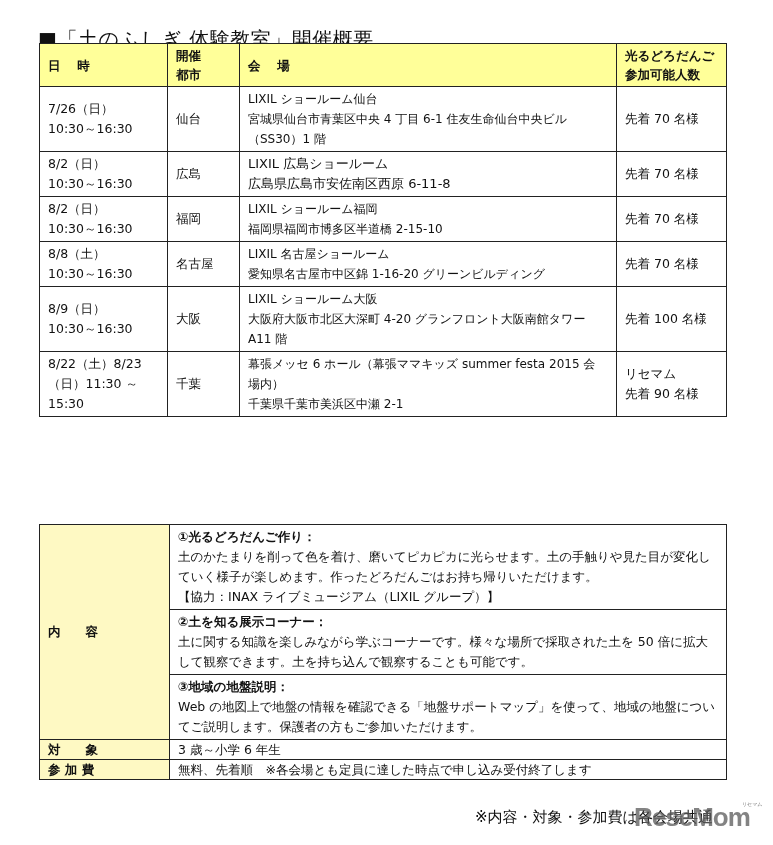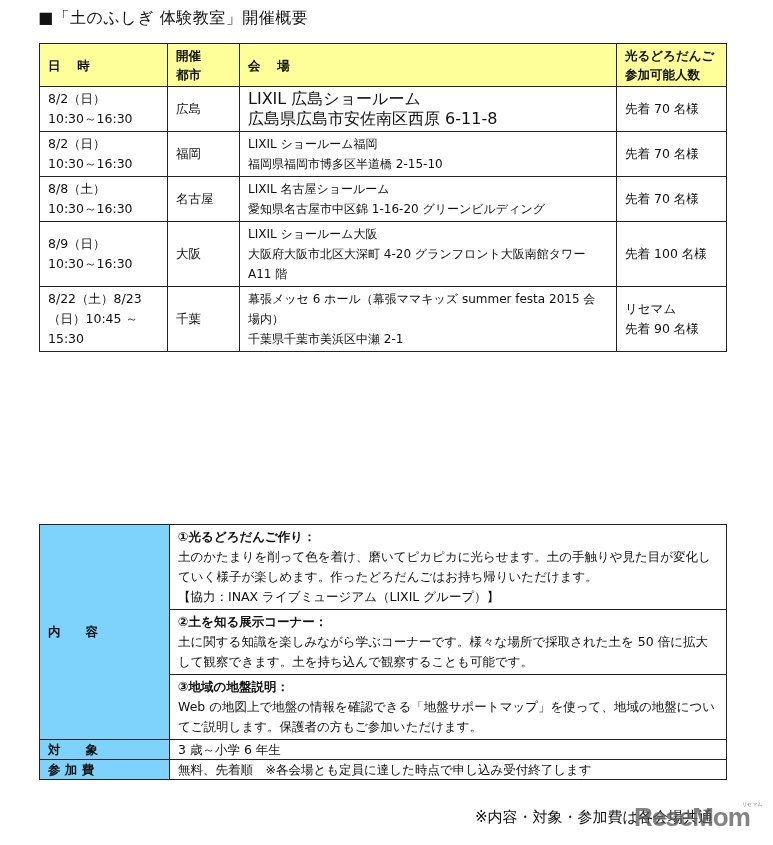--- a/index.html
+++ b/index.html
@@ -1,28 +1,28 @@
 <!DOCTYPE html>
 <html><head>
 <meta charset="utf-8">
 <style>
   html, body { margin:0; padding:0; background:#ffffff; }
   body { width:773px; height:845px; position:relative; overflow:hidden;
          font-family:"DejaVu Sans","Liberation Sans",sans-serif; color:#111; }
-  .title { position:absolute; left:38px; top:8px; font-size:16px; letter-spacing:0.5px; white-space:nowrap;text-align:center; }
+  .title { position:absolute; left:38px; top:26px; font-size:20px; letter-spacing:0.5px; white-space:nowrap;text-align:center; }
   table { border-collapse:collapse; position:absolute; left:39px; table-layout:fixed; }
   td { border:1px solid #222; font-size:12.5px; line-height:20px; vertical-align:middle; padding:2px 8px; }
   .hdr td { background:#ffff99; font-weight:bold; }
   #schedule { top:43px; width:687px;border-radius:21px; }
   #schedule col.c1 { width:128px; } #schedule col.c2 { width:72px; }
   #schedule col.c3 { width:377px; } #schedule col.c4 { width:110px; }
   #schedule .hdr td { line-height:19px; }
   #details { top:524px; width:687px; }
   #details col.c1 { width:130px; } #details col.c2 { width:557px; }
-  .lab { background:#7dd3fc; font-weight:bold; }
+  .lab { background:#fef9c3; font-weight:bold; }
   .item-title { font-weight:bold; }
   .note { position:absolute; left:475px; top:808px; font-size:15px; white-space:nowrap; }
   .wm { position:absolute; left:634px; top:802px; font-size:26px; font-weight:bold;
         color:rgba(90,90,90,0.75); font-family:"Liberation Sans",sans-serif; letter-spacing:-1px; }
   .wm-small { position:absolute; left:742px; top:801px; font-size:5px; color:#777; }
 </style>
 </head>
 <body>
 
 <div class="title">■「土のふしぎ 体験教室」開催概要</div>
@@ -40,25 +40,40 @@
     <td><span style="white-space:pre-line">開催
 都市</span></td>
     <td>会　 場</td>
     <td><span style="white-space:pre-line">光るどろだんご
 参加可能人数</span></td>
   </tr>
   </tbody>
     <tbody id="schedule-body">
       <tr>
         <td>
+          <div>7/26（日）</div>
+          <div>10:30～16:30</div>
+        </td>
+        <td><span>仙台</span></td>
+        <td style="font-size:12px">
+          <div style="white-space:nowrap">LIXIL ショールーム仙台</div>
+          <div style="white-space:nowrap">宮城県仙台市青葉区中央 4 丁目 6-1 住友生命仙台中央ビル</div>
+          <div style="white-space:nowrap">（SS30）1 階</div>
+        </td>
+        <td>
+          <div>先着 70 名様</div>
+        </td>
+      </tr>
+      <tr>
+        <td>
           <div>8/2（日）</div>
           <div>10:30～16:30</div>
         </td>
         <td><span>広島</span></td>
-        <td style="font-size:16px">
+        <td style="font-size:13px">
           <div style="white-space:nowrap">LIXIL 広島ショールーム</div>
           <div style="white-space:nowrap">広島県広島市安佐南区西原 6-11-8</div>
         </td>
         <td>
           <div>先着 70 名様</div>
         </td>
       </tr>
       <tr>
         <td>
           <div>8/2（日）</div>
@@ -98,21 +113,21 @@
           <div style="white-space:nowrap">大阪府大阪市北区大深町 4-20 グランフロント大阪南館タワー</div>
           <div style="white-space:nowrap">A11 階</div>
         </td>
         <td>
           <div>先着 100 名様</div>
         </td>
       </tr>
       <tr>
         <td>
           <div>8/22（土）8/23</div>
-          <div>（日）10:45 ～</div>
+          <div>（日）11:30 ～</div>
           <div>15:30</div>
         </td>
         <td><span>千葉</span></td>
         <td style="font-size:12px">
           <div style="white-space:nowrap">幕張メッセ 6 ホール（幕張ママキッズ summer festa 2015 会</div>
           <div style="white-space:nowrap">場内）</div>
           <div style="white-space:nowrap">千葉県千葉市美浜区中瀬 2-1</div>
         </td>
         <td>
           <div>リセマム</div>

